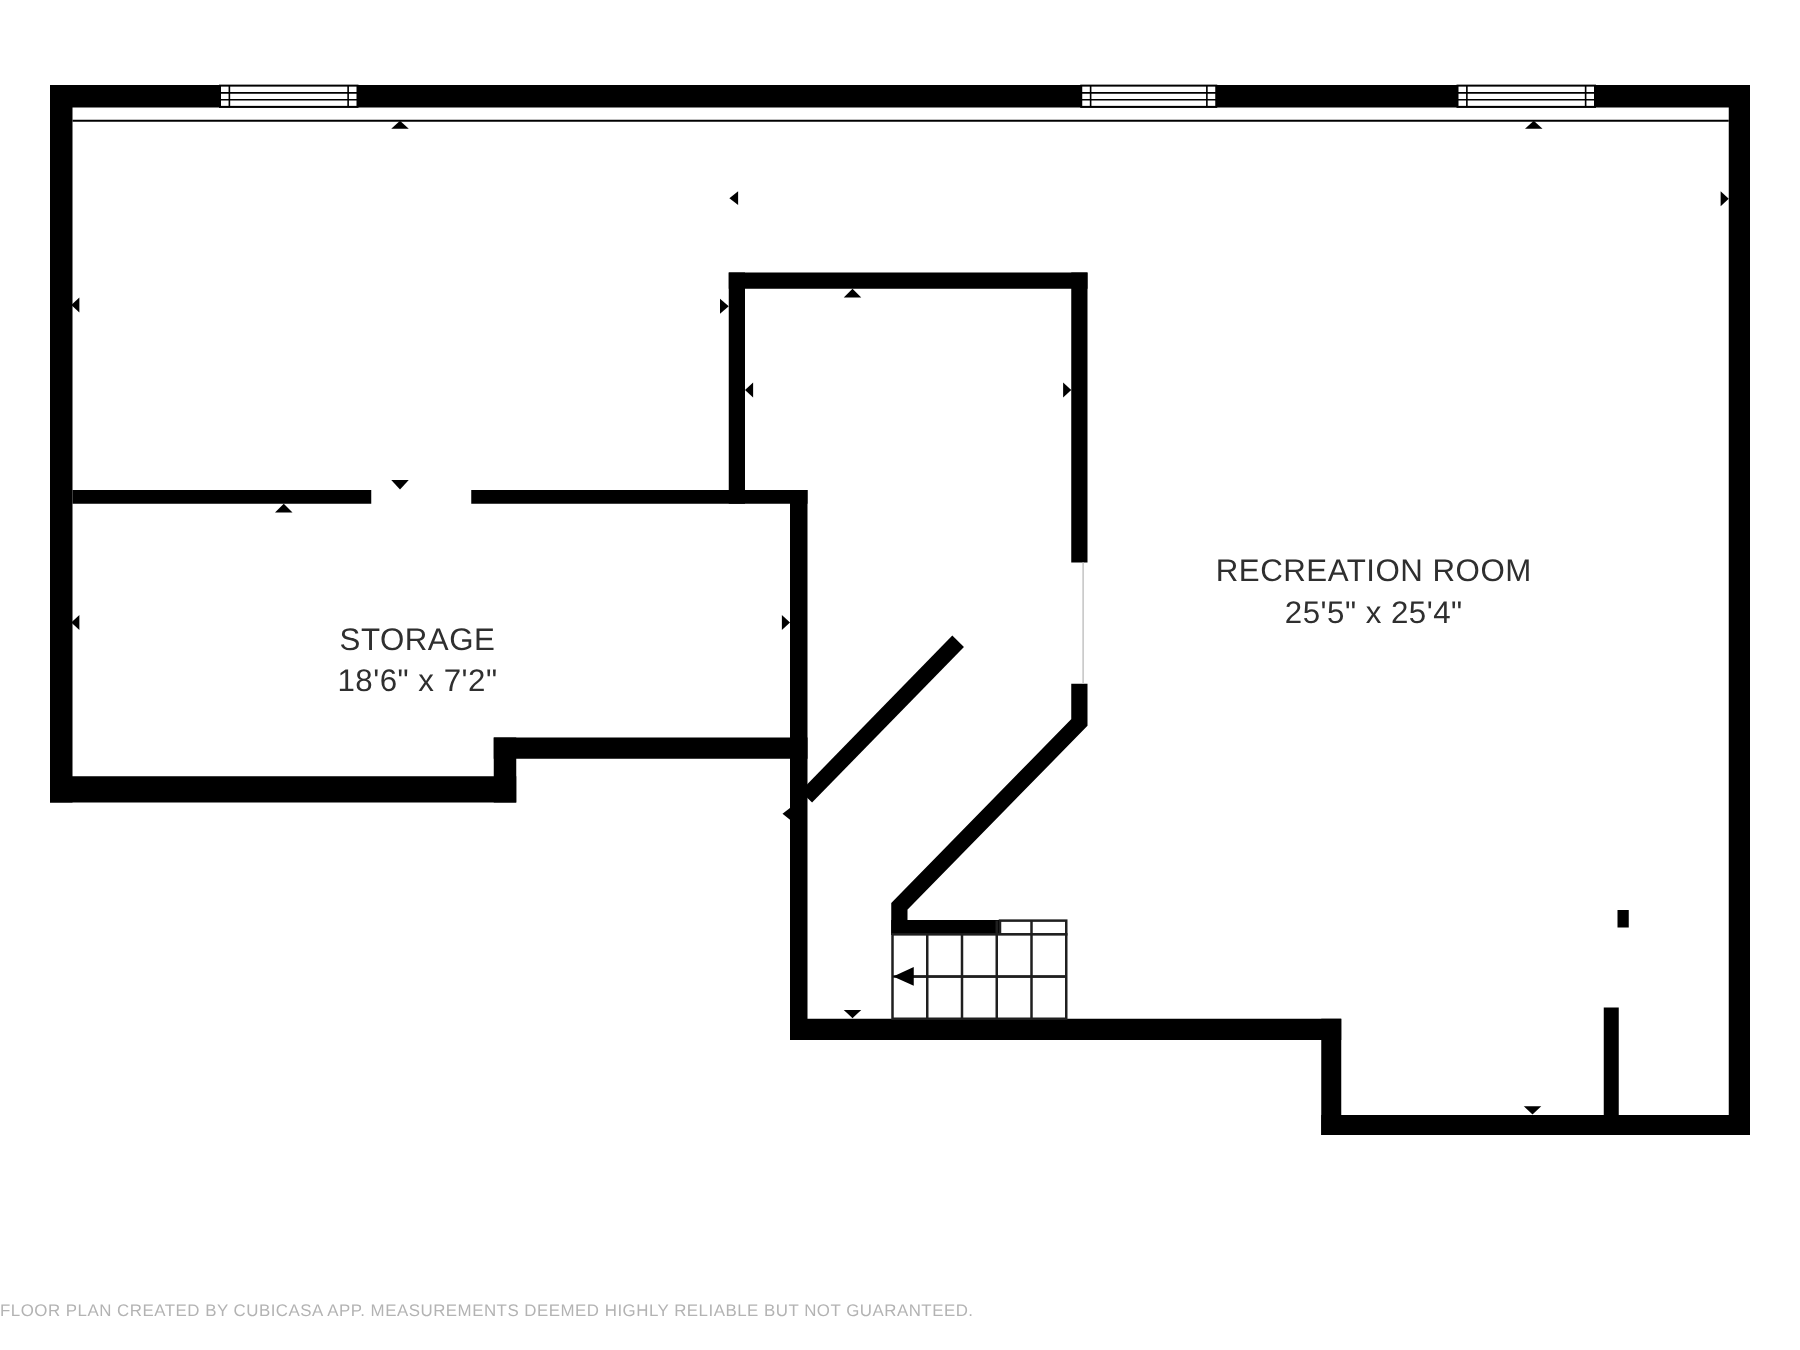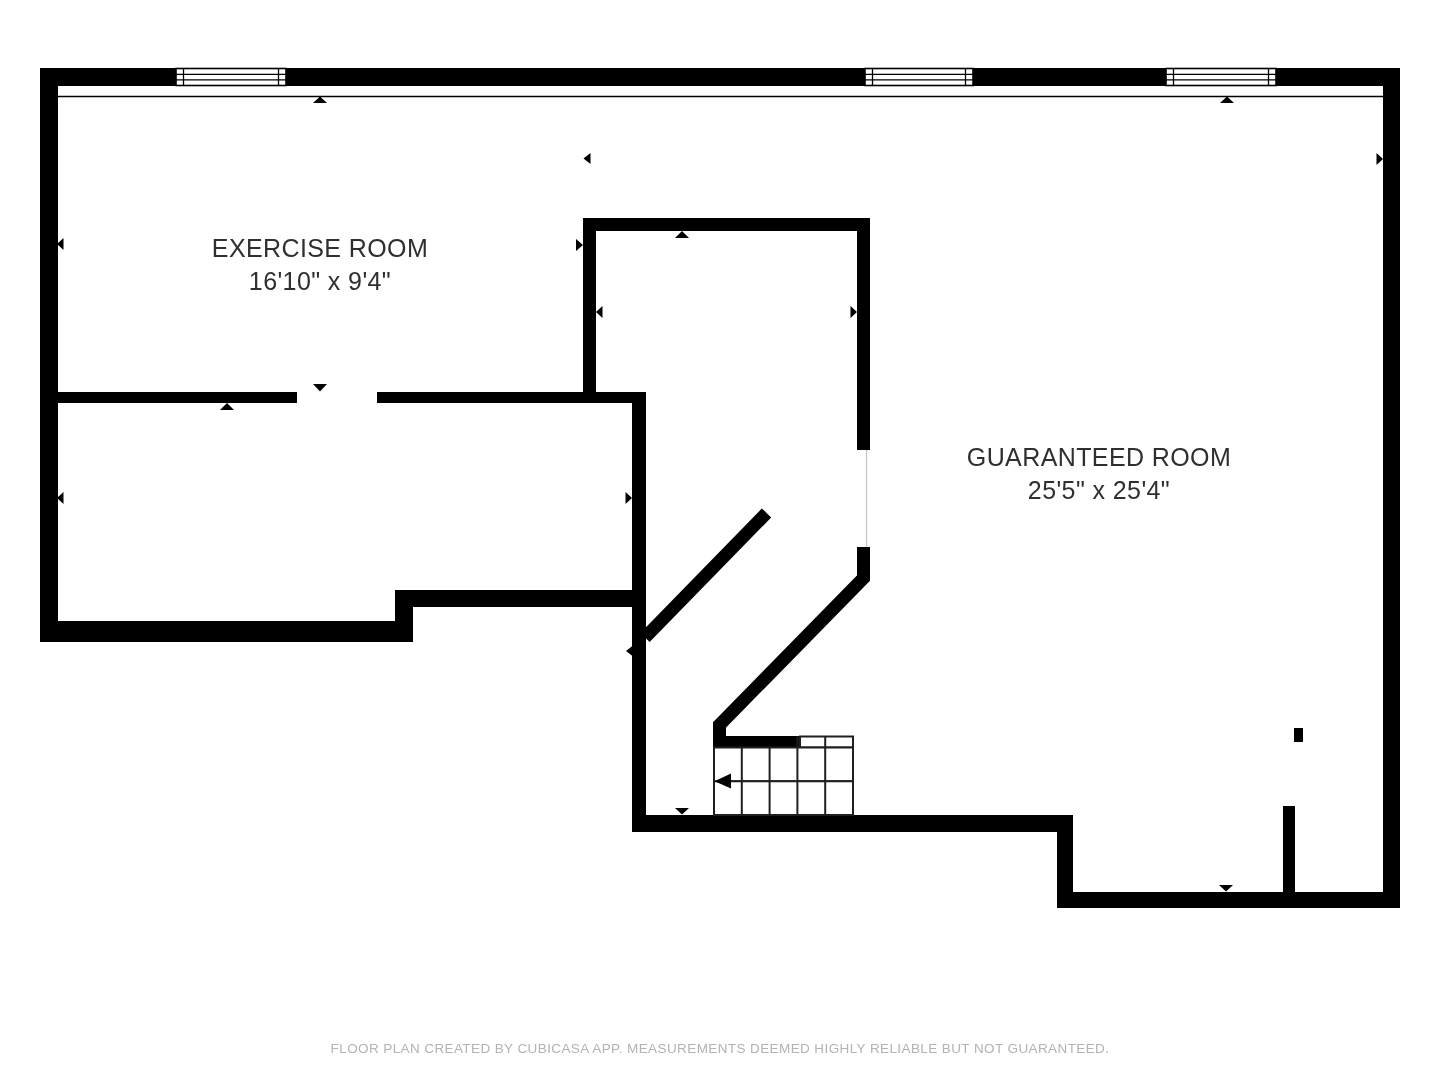--- a/index.html
+++ b/index.html
@@ -38,21 +38,21 @@
     font-size: 25px;
     line-height: 33px;
     letter-spacing: 0.4px;
     white-space: nowrap;
   }
   .footer-note {
     position: absolute;
     left: 0;
     top: 1041px;
     width: 100%;
-    text-align: center;
+    text-align: left;
     color: #b3b3b3;
     font-size: 13.5px;
     letter-spacing: 0.4px;
     white-space: nowrap;
   }
 </style>
 </head>
 <body>
 
 <div class="plan">
@@ -130,27 +130,27 @@
     <polygon class="arrow" points="850.5,306 850.5,318 857,312"></polygon>
     <polygon class="arrow" points="313,384 327,384 320,391.5"></polygon>
     <polygon class="arrow" points="220,410 234,410 227,403"></polygon>
     <polygon class="arrow" points="63.5,492 63.5,504 57,498"></polygon>
     <polygon class="arrow" points="625.5,492 625.5,504 632,498"></polygon>
     <polygon class="arrow" points="633,645.5 633,656.5 626,651"></polygon>
     <polygon class="arrow" points="675,808 689,808 682,814.5"></polygon>
     <polygon class="arrow" points="1219,885 1233,885 1226,891.5"></polygon>
   </svg>
 
-  <div class="room-label" style="left:320px; top:232px;">
-    <div>EXERCISE ROOM</div>
-    <div>16'10" x 9'4"</div>
+
+  <div class="room-label" style="left:334px; top:496px;">
+    <div>STORAGE</div>
+    <div>18'6" x 7'2"</div>
   </div>
 
 
-
   <div class="room-label" style="left:1099px; top:441px;">
-    <div>GUARANTEED ROOM</div>
+    <div>RECREATION ROOM</div>
     <div>25'5" x 25'4"</div>
   </div>
 
   <div class="footer-note">FLOOR PLAN CREATED BY CUBICASA APP. MEASUREMENTS DEEMED HIGHLY RELIABLE BUT NOT GUARANTEED.</div>
 
 </div>
 
 </body></html>

